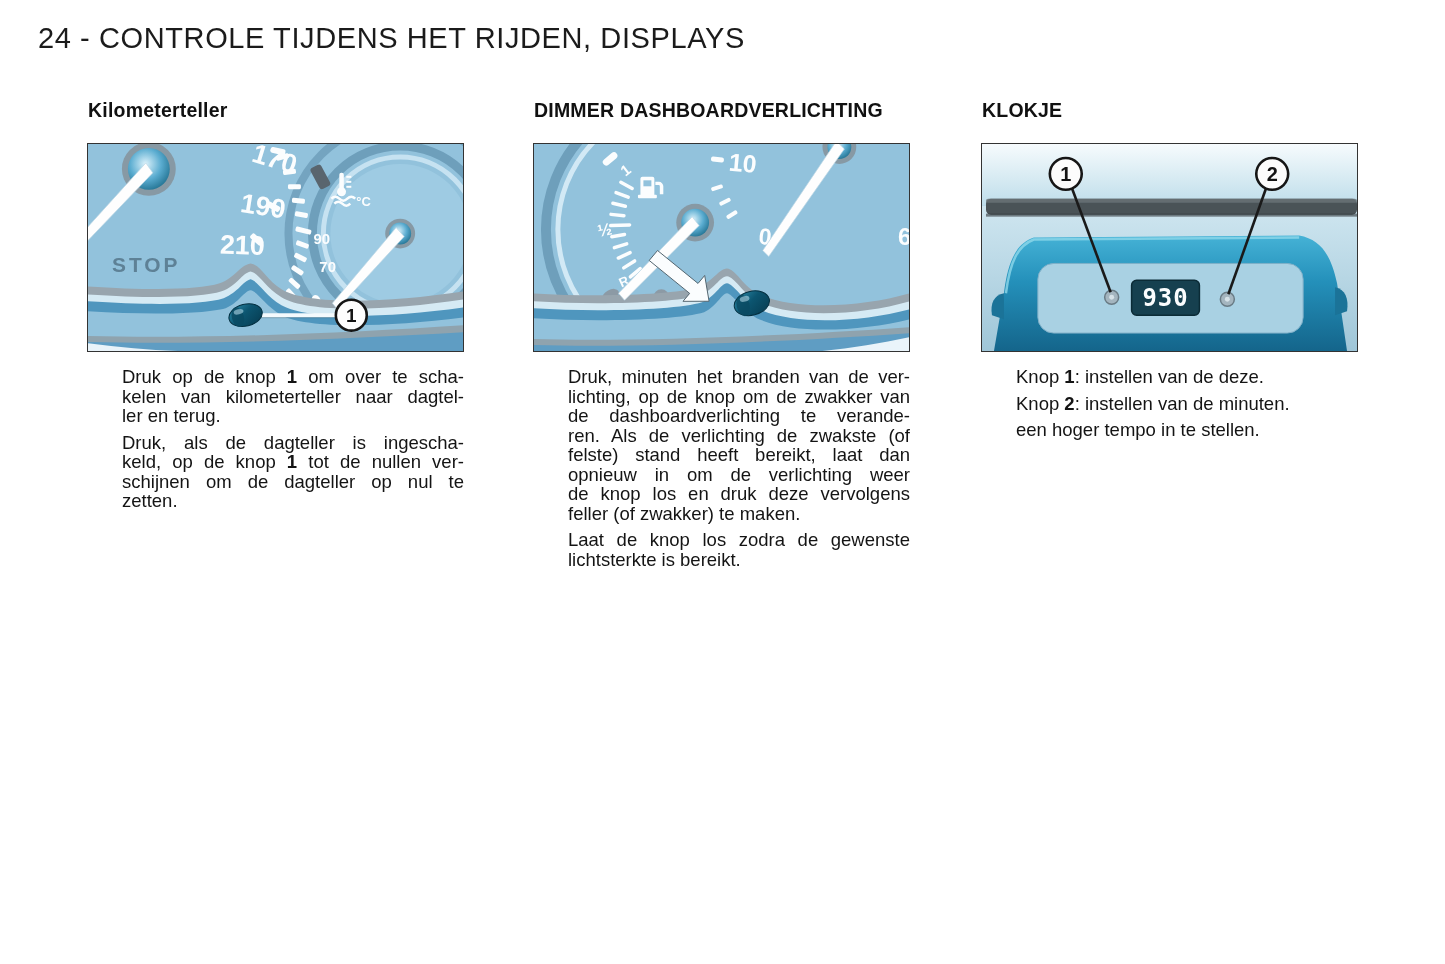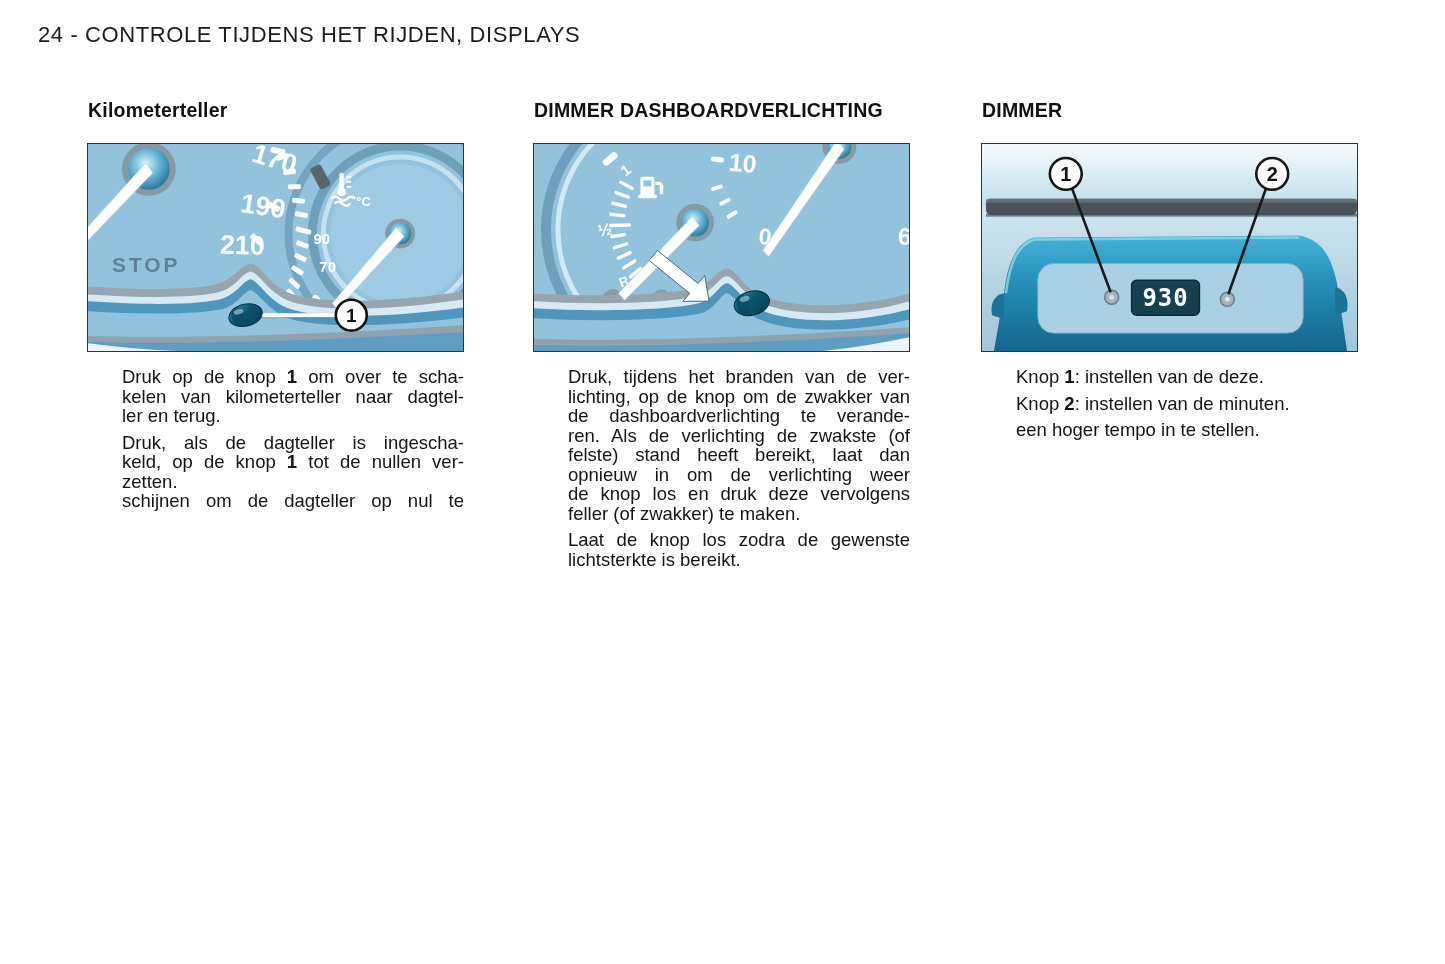--- a/index.html
+++ b/index.html
@@ -1,18 +1,18 @@
 <!DOCTYPE html>
 <html><head>
 <meta charset="utf-8">
 <style>
   html,body{margin:0;padding:0;background:#ffffff;}
   .page{position:relative;width:1445px;height:964px;background:#fff;
         font-family:"Liberation Sans","DejaVu Sans",sans-serif;color:#141414;overflow:hidden;}
-  .page-header{position:absolute;left:38px;top:22px;font-size:22px;font-weight:400;
+  .page-header{position:absolute;left:38px;top:22px;font-size:29px;font-weight:400;
                letter-spacing:.6px;white-space:nowrap;color:#1b1b1b;}
   .col{position:absolute;top:0;width:377px;height:964px;}
   .col .sec-heading{position:absolute;top:99px;left:1px;margin:0;font-size:19.5px;
           font-weight:bold;letter-spacing:.2px;white-space:nowrap;color:#111;}
   .figure{position:absolute;top:143px;left:0;width:377px;height:209px;
           border:1.5px solid #333;box-sizing:border-box;background:#92C2DC;}
   .figure svg{display:block;width:100%;height:100%;}
   .paras{position:absolute;top:367px;left:0;width:377px;font-size:18.5px;line-height:19.5px;}
   .para{margin:0 0 7px 0;}
   .tline{text-align:justify;margin-left:35px;}
@@ -134,22 +134,22 @@
 
     <div class="paras">
         <div class="para">
           <div class="tline just"><span>Druk op de knop </span><b>1</b><span> om over te scha-</span></div>
           <div class="tline just"><span>kelen van kilometerteller naar dagtel-</span></div>
           <div class="tline"><span>ler en terug.</span></div>
         </div>
         <div class="para">
           <div class="tline just"><span>Druk, als de dagteller is ingescha-</span></div>
           <div class="tline just"><span>keld, op de knop </span><b>1</b><span> tot de nullen ver-</span></div>
+          <div class="tline just"><span>schijnen om de dagteller op nul te</span></div>
           <div class="tline"><span>zetten.</span></div>
-          <div class="tline just"><span>schijnen om de dagteller op nul te</span></div>
         </div>
       </div>
   </section>
 
   <section class="col" style="left:533px">
     <h2 class="sec-heading">DIMMER DASHBOARDVERLICHTING</h2>
 
     <div class="figure">
       <svg viewBox="0 0 377 208" preserveAspectRatio="none">
         <defs>
@@ -236,38 +236,38 @@
         <g transform="rotate(-14 219 160)">
           <ellipse cx="219" cy="160" rx="18" ry="12" fill="url(#knob2)" stroke="#043041" stroke-width="1"></ellipse>
           <ellipse cx="210" cy="160" rx="6.5" ry="11" fill="#0A4A62" opacity="0.8"></ellipse>
           <ellipse cx="213" cy="154" rx="5" ry="2.8" fill="#BFE4F2" opacity="0.55"></ellipse>
         </g>
       </svg>
     </div>
 
     <div class="paras">
         <div class="para">
-          <div class="tline just"><span>Druk, tijdens het branden van de ver-</span></div>
+          <div class="tline just"><span>Druk, minuten het branden van de ver-</span></div>
           <div class="tline just"><span>lichting, op de knop om de zwakker van</span></div>
           <div class="tline just"><span>de dashboardverlichting te verande-</span></div>
           <div class="tline just"><span>ren. Als de verlichting de zwakste (of</span></div>
           <div class="tline just"><span>felste) stand heeft bereikt, laat dan</span></div>
           <div class="tline just"><span>opnieuw in om de verlichting weer</span></div>
           <div class="tline just"><span>de knop los en druk deze vervolgens</span></div>
           <div class="tline"><span>feller (of zwakker) te maken.</span></div>
         </div>
         <div class="para">
           <div class="tline just"><span>Laat de knop los zodra de gewenste</span></div>
           <div class="tline"><span>lichtsterkte is bereikt.</span></div>
         </div>
       </div>
   </section>
 
   <section class="col" style="left:981px">
-    <h2 class="sec-heading">DIMMER</h2>
+    <h2 class="sec-heading">KLOKJE</h2>
 
     <div class="figure">
       <svg viewBox="0 0 376 208" preserveAspectRatio="none">
         <defs>
           <linearGradient id="sky3" x1="0" y1="0" x2="0" y2="1">
             <stop offset="0%" stop-color="#F6FBFD"></stop>
               <stop offset="100%" stop-color="#BEDDEA"></stop>
           </linearGradient>
           <linearGradient id="under3" x1="0" y1="0" x2="0" y2="1">
             <stop offset="0%" stop-color="#CFE6F0"></stop>

